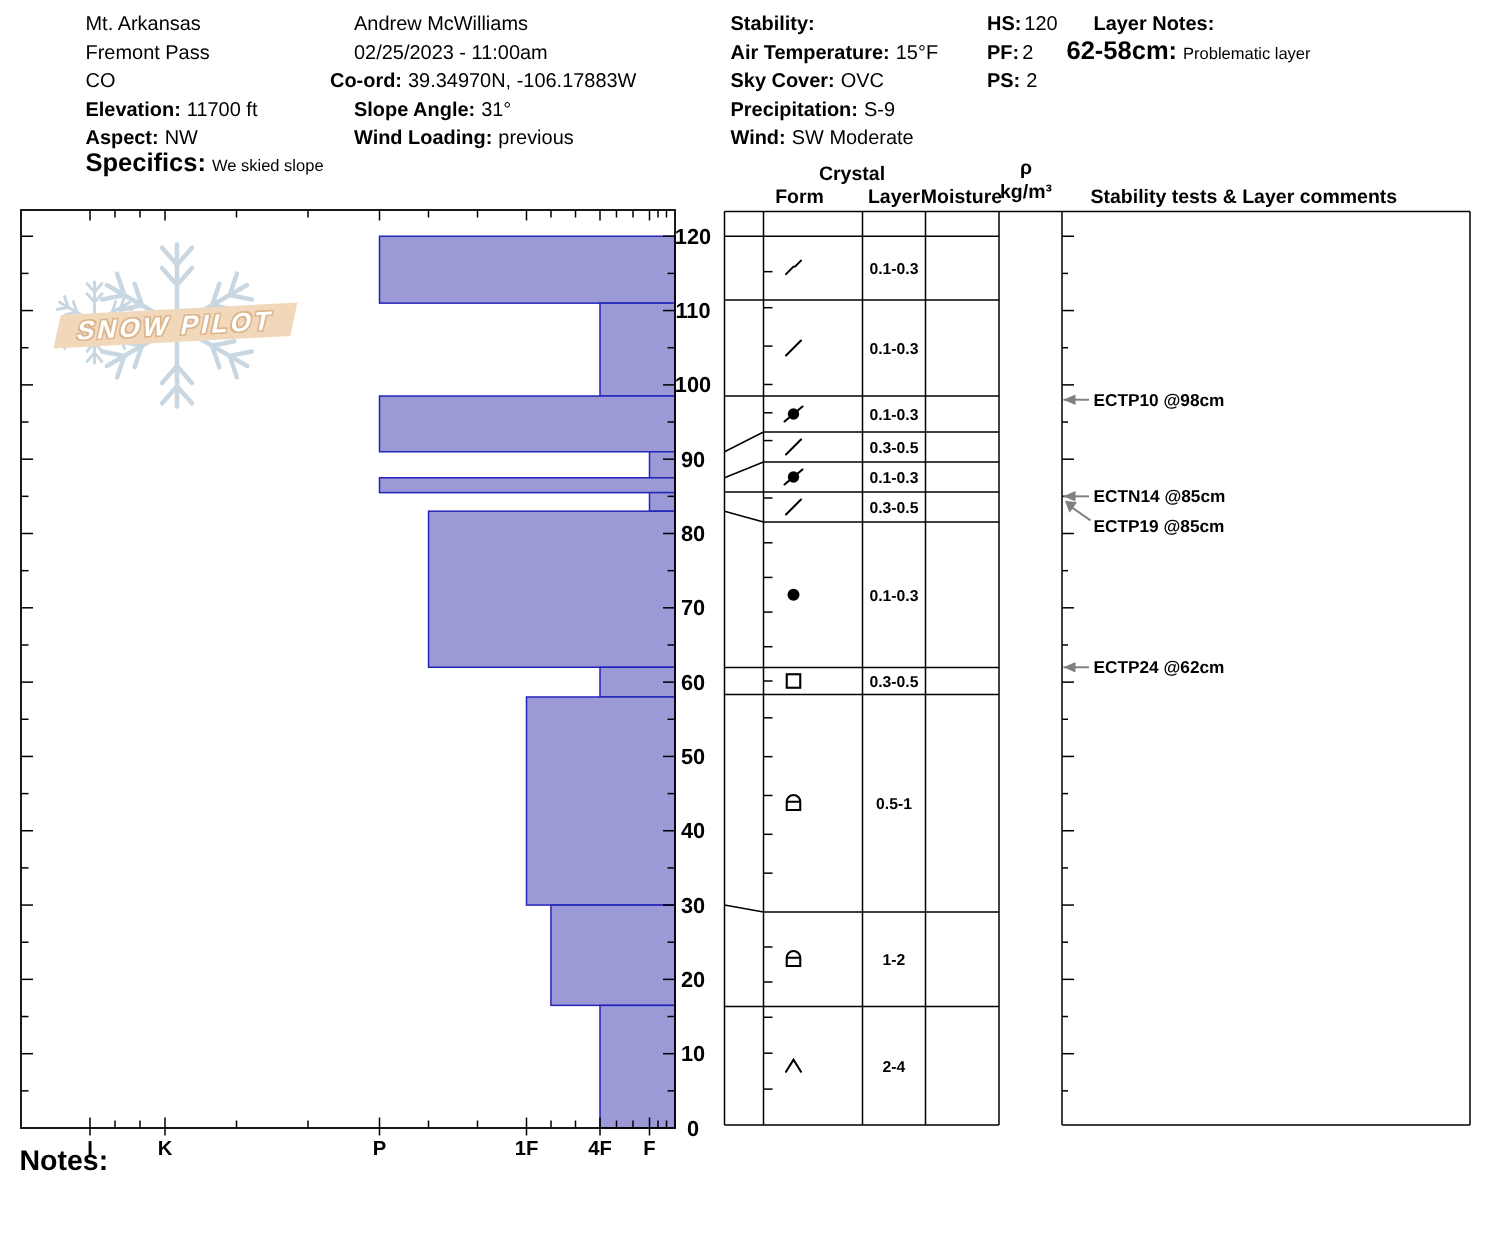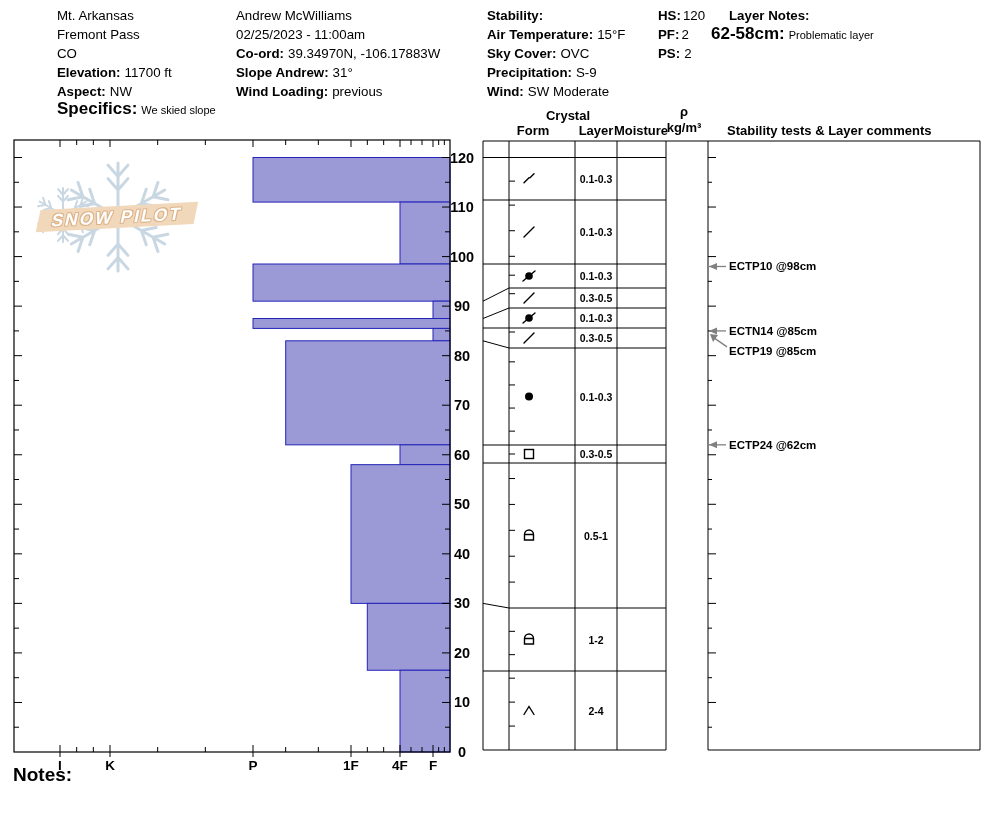--- a/index.html
+++ b/index.html
@@ -30,22 +30,22 @@
   <div class="hl" style="left:13px;top:25px"><span>Fremont Pass</span></div>
   <div class="hl" style="left:13px;top:44px"><span>CO</span></div>
   <div class="hl" style="left:13px;top:63px"><span class="b">Elevation:</span><span class="v">11700 ft</span></div>
   <div class="hl" style="left:13px;top:82px"><span class="b">Aspect:</span><span class="v">NW</span></div>
   <div class="hl" style="left:13px;top:99px"><span class="smlab">Specifics:</span><span class="v small">We skied slope</span></div>
 </div>
 
 <div>
   <div class="hl" style="left:192px;top:6px"><span>Andrew McWilliams</span></div>
   <div class="hl" style="left:192px;top:25px"><span>02/25/2023 - 11:00am</span></div>
-  <div class="hl" style="left:192px;top:44px"><span class="b">Co-ord:</span><span class="v">39.34970N, -106.17883W</span></div>
-  <div class="hl" style="left:192px;top:63px"><span class="b">Slope Andrew:</span><span class="v">31°</span></div>
+  <div class="hl" style="left:176px;top:44px"><span class="b">Co-ord:</span><span class="v">39.34970N, -106.17883W</span></div>
+  <div class="hl" style="left:192px;top:63px"><span class="b">Slope Angle:</span><span class="v">31°</span></div>
   <div class="hl" style="left:192px;top:82px"><span class="b">Wind Loading:</span><span class="v">previous</span></div>
 </div>
 
 <div>
   <div class="hl" style="left:443px;top:6px"><span class="b">Stability:</span><span class="v"></span></div>
   <div class="hl" style="left:443px;top:25px"><span class="b">Air Temperature:</span><span class="v">15°F</span></div>
   <div class="hl" style="left:443px;top:44px"><span class="b">Sky Cover:</span><span class="v">OVC</span></div>
   <div class="hl" style="left:443px;top:63px"><span class="b">Precipitation:</span><span class="v">S-9</span></div>
   <div class="hl" style="left:443px;top:82px"><span class="b">Wind:</span><span class="v">SW Moderate</span></div>
 </div>

